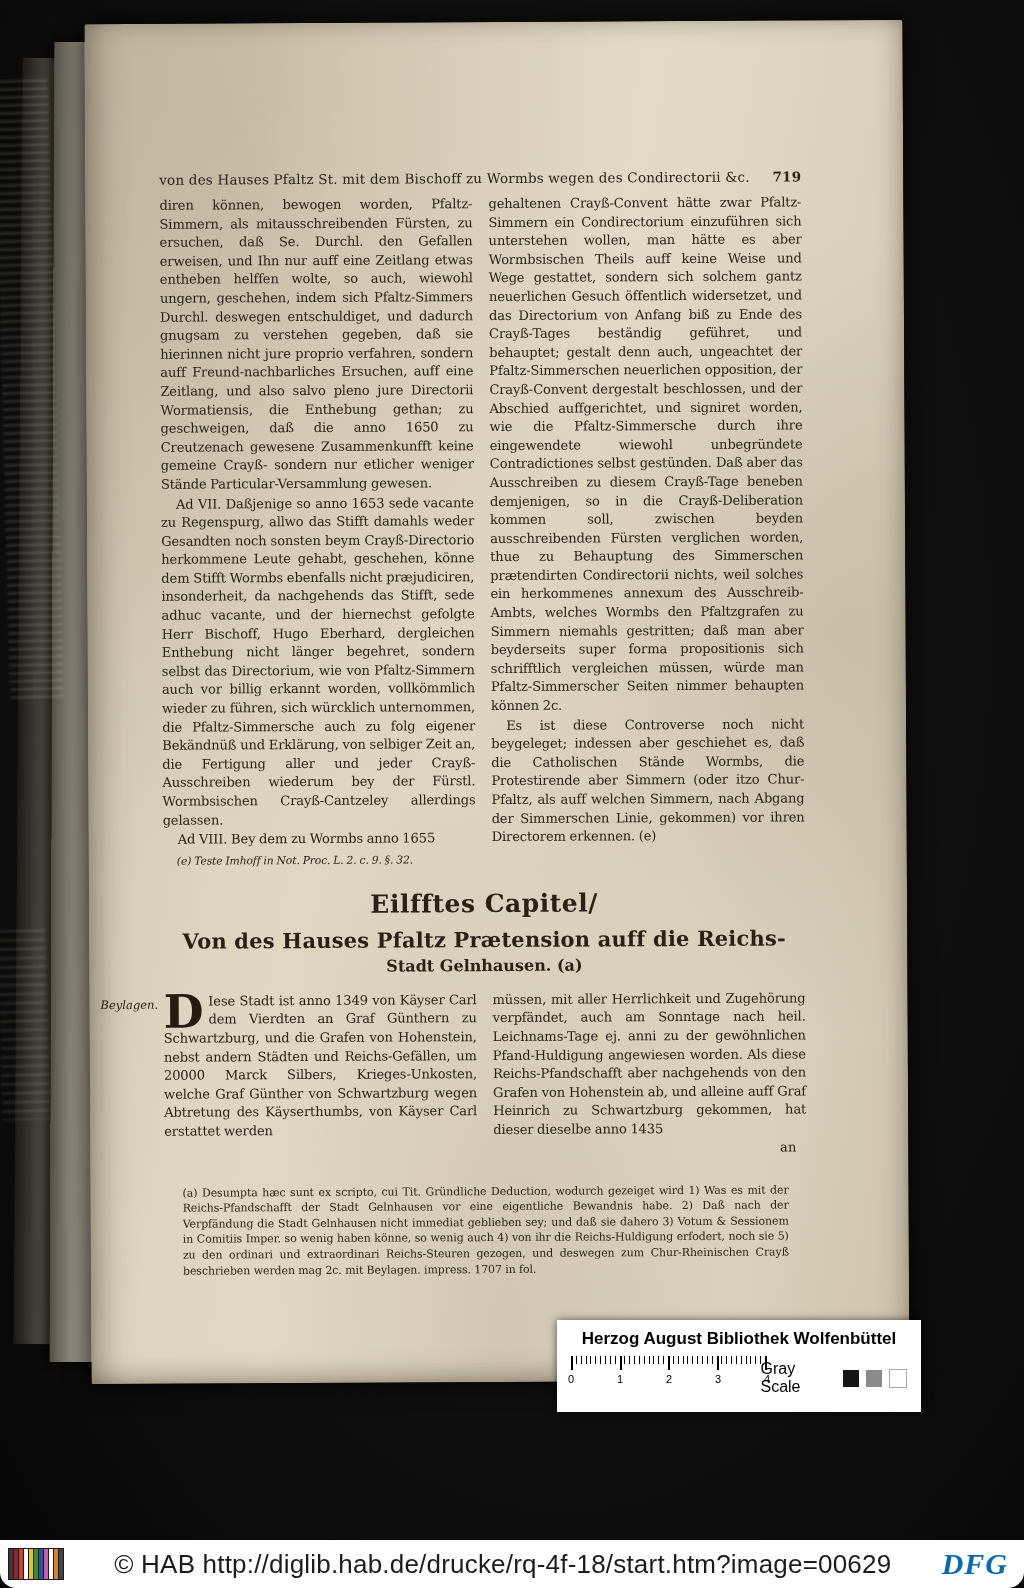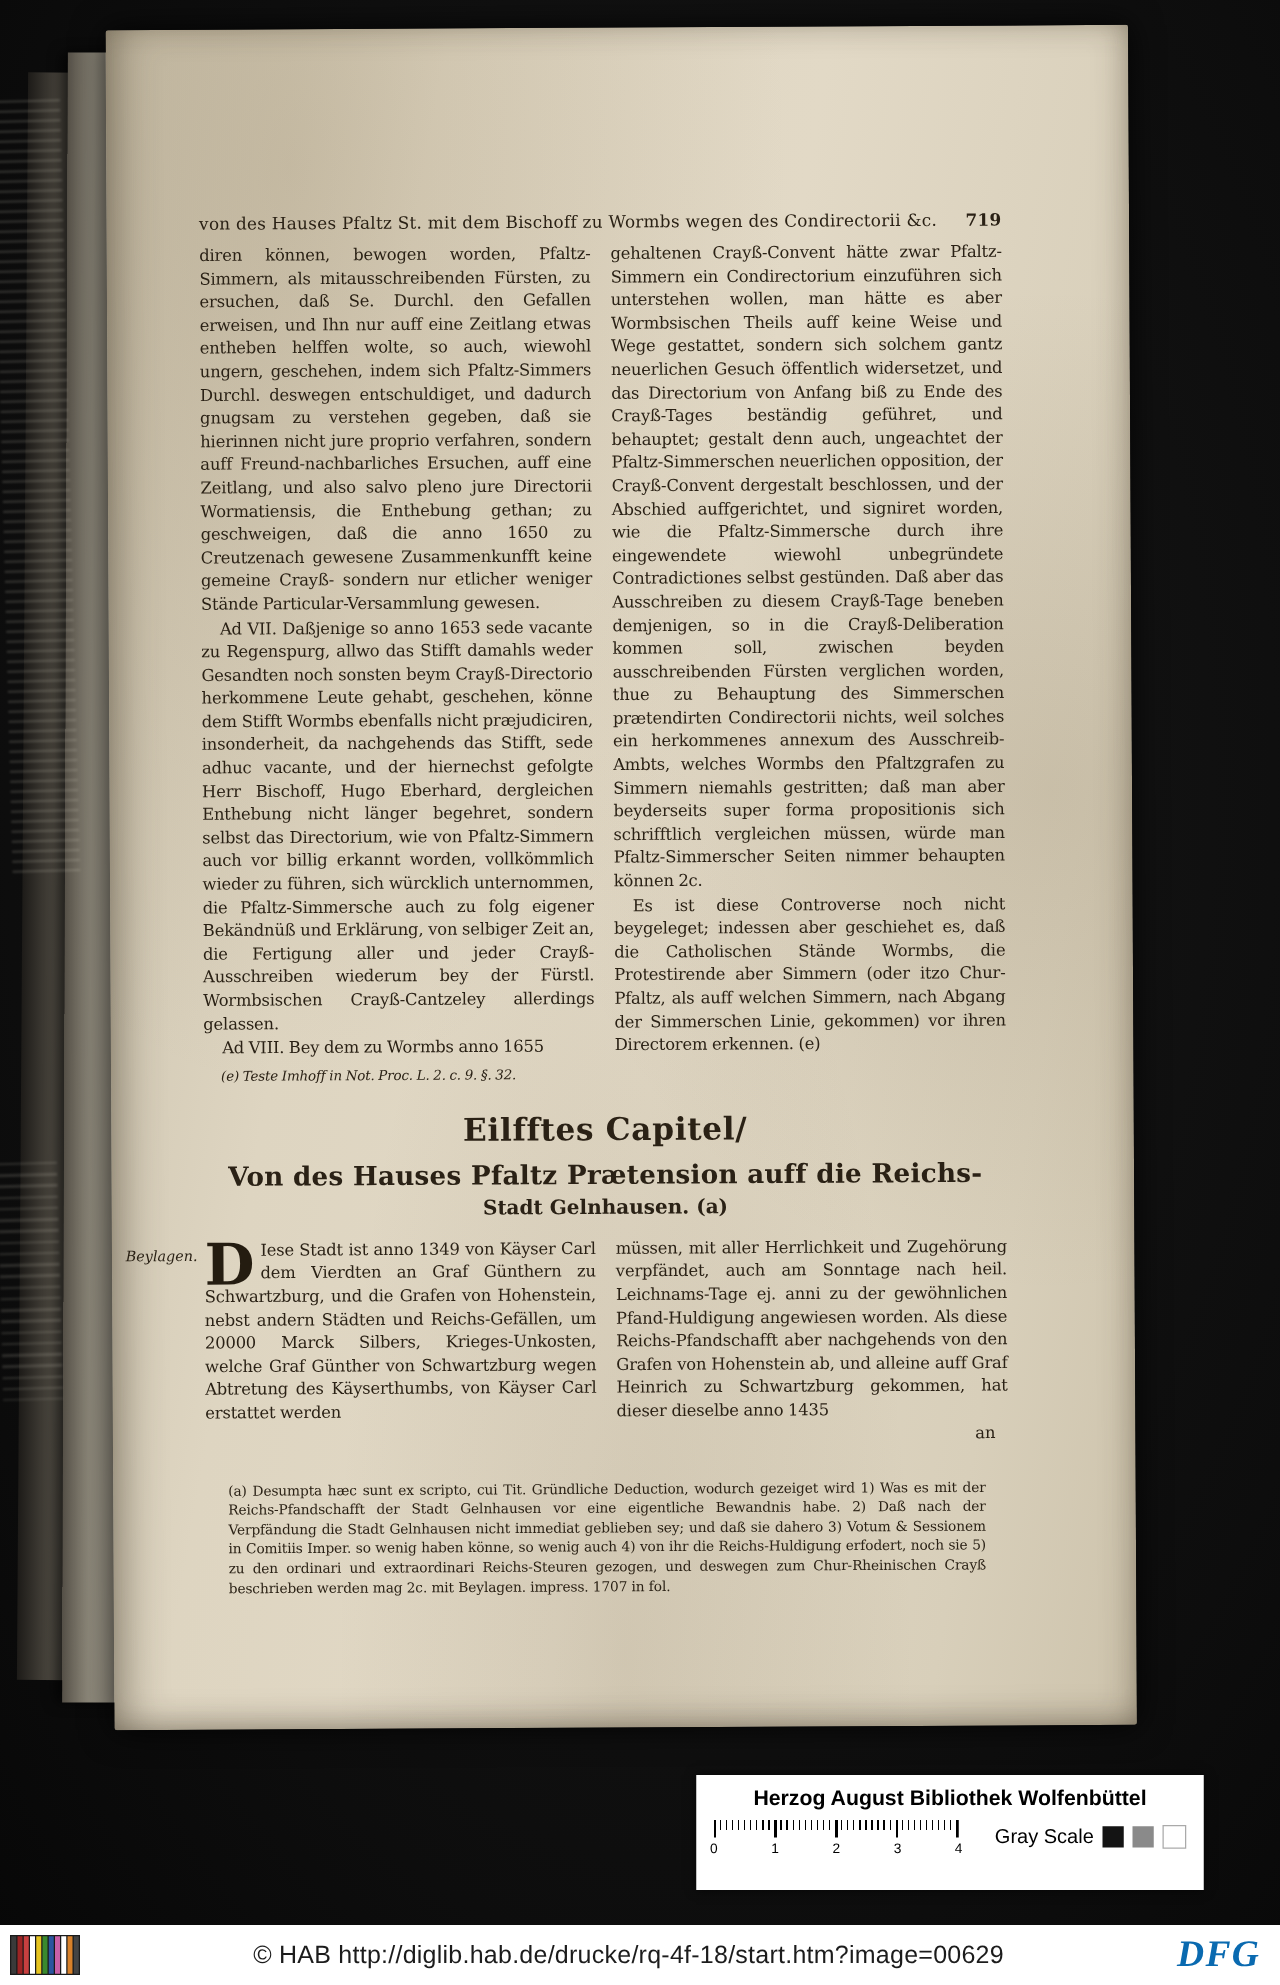--- a/index.html
+++ b/index.html
@@ -1,18 +1,18 @@
 <!DOCTYPE html>
 <html lang="de"><head>
 <meta charset="utf-8">
 <style>
   html,body{margin:0;padding:0;background:#0b0b0b;}
   .canvas{position:relative;width:1024px;height:1588px;background:
     radial-gradient(ellipse at 55% 40%, #181818 0%, #0d0d0d 70%, #070707 100%);
-    overflow:hidden;font-family:"DejaVu Serif", serif;}
+    overflow:hidden;font-family:"DejaVu Serif", serif;border-radius:16px;}
 
   
   .edge-a{position:absolute;left:18px;top:58px;width:42px;height:1286px;
     background:linear-gradient(90deg,#1d1b18,#4a463e 60%,#5a564d);transform:rotate(.4deg);}
   .edge-b{position:absolute;left:52px;top:42px;width:46px;height:1320px;
     background:linear-gradient(90deg,#555047,#8e897b 45%,#a49e8f);
     box-shadow:-5px 0 10px rgba(0,0,0,.65);transform:rotate(.2deg);}
   .ghost-text-1{position:absolute;left:2px;top:80px;width:54px;height:620px;opacity:.38;
     background:repeating-linear-gradient(to bottom, rgba(230,225,210,.5) 0 2px, transparent 2px 8px);
     transform:rotate(-1.5deg);filter:blur(1px);}
@@ -52,21 +52,21 @@
   .body-section{position:relative;margin-top:16px;}
   .margin-note{position:absolute;left:-63px;top:5px;font-size:11.5px;font-style:italic;}
   .dropcap::first-letter{float:left;font-size:46px;line-height:35px;
     padding:2px 5px 0 0;font-weight:bold;color:#241c10;}
   .catchword{text-align:right;padding-right:10px;font-size:13.1px;line-height:18px;}
 
   .footnote{margin:26px 0 0 18px;width:606px;font-size:11px;line-height:15.6px;
     text-align:justify;letter-spacing:-.1px;}
 
   
-  .hab-label{position:absolute;left:557px;top:1420px;width:406px;height:92px;background:#fff;
+  .hab-label{position:absolute;left:557px;top:1320px;width:364px;height:92px;background:#fff;
     box-shadow:0 0 8px rgba(0,0,0,.6);font-family:"Liberation Sans", sans-serif;}
   .hab-title{font-size:17px;font-weight:bold;color:#000;text-align:center;margin:9px 8px 7px 8px;}
   .hab-row{display:flex;align-items:flex-start;justify-content:space-between;padding:0 14px;}
   .ruler{position:relative;width:198px;height:38px;}
   .cm-ticks{position:absolute;top:0;left:0;width:196px;height:14px;
     background:repeating-linear-gradient(to right,#000 0 2px,transparent 2px 48.5px);}
   .mm-ticks{position:absolute;top:0;left:0;width:196px;height:8px;
     background:repeating-linear-gradient(to right,#000 0 1px,transparent 1px 4.85px);}
   .nums{position:absolute;top:17px;left:-3px;width:202px;display:flex;
     justify-content:space-between;font-size:11px;color:#000;}
@@ -75,21 +75,21 @@
   .gs-sq{display:block;width:17px;height:17px;}
   .gs-black{background:#141414;}
   .gs-gray{background:#8a8a8a;}
   .gs-white{background:#fff;border:1px solid #aaa;}
 
   
   .footer{position:absolute;left:0;top:1540px;width:1024px;height:48px;background:#fff;
     display:flex;align-items:center;font-family:"Liberation Sans", sans-serif;}
   .colorstrip{display:flex;gap:1px;background:#1a1a1a;padding:1px;height:30px;margin-left:8px;}
   .colorstrip i{display:block;width:4px;height:100%;}
-  .copyright{flex:1;text-align:center;font-size:20px;color:#1c1c1c;letter-spacing:.2px;}
+  .copyright{flex:1;text-align:center;font-size:26px;color:#1c1c1c;letter-spacing:.2px;}
   .dfg{margin-right:16px;color:#0a6ab0;font-weight:bold;font-style:italic;
     font-size:30px;font-family:"Liberation Serif", serif;letter-spacing:1px;}
 </style>
 </head>
 <body>
 
 <div class="canvas">
 
   <div class="edge-a"></div>
   <div class="edge-b"></div>

